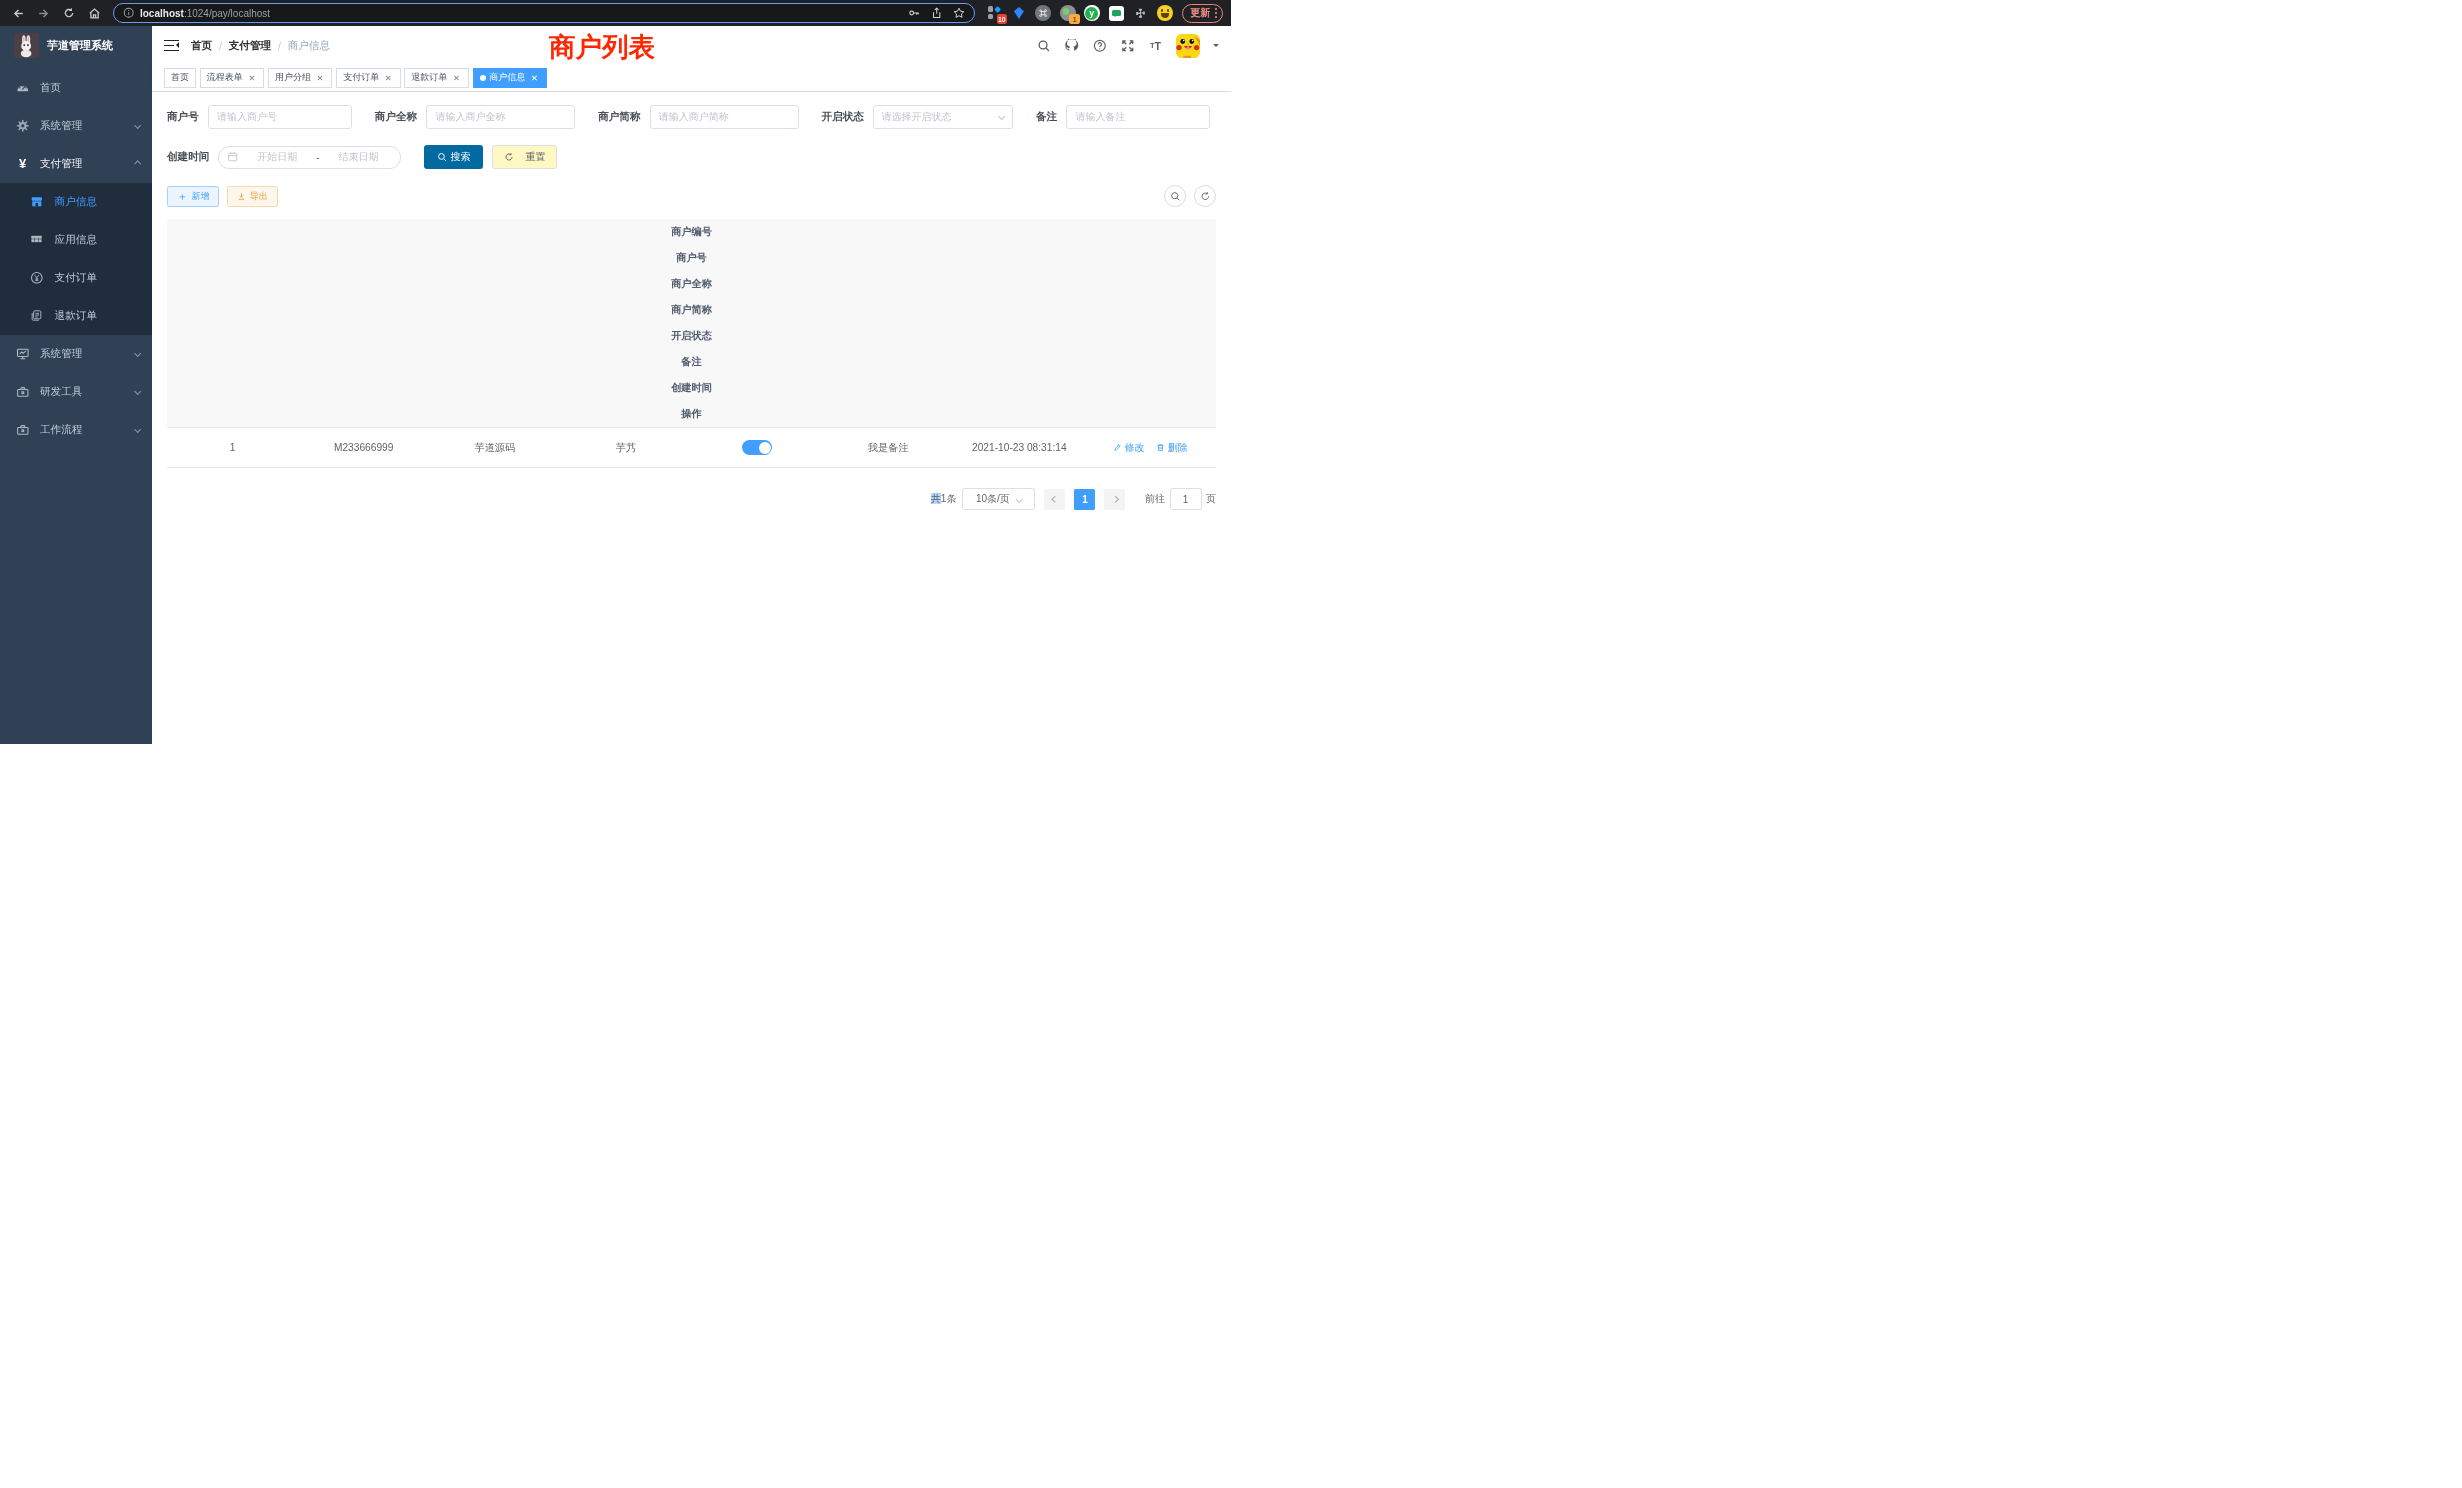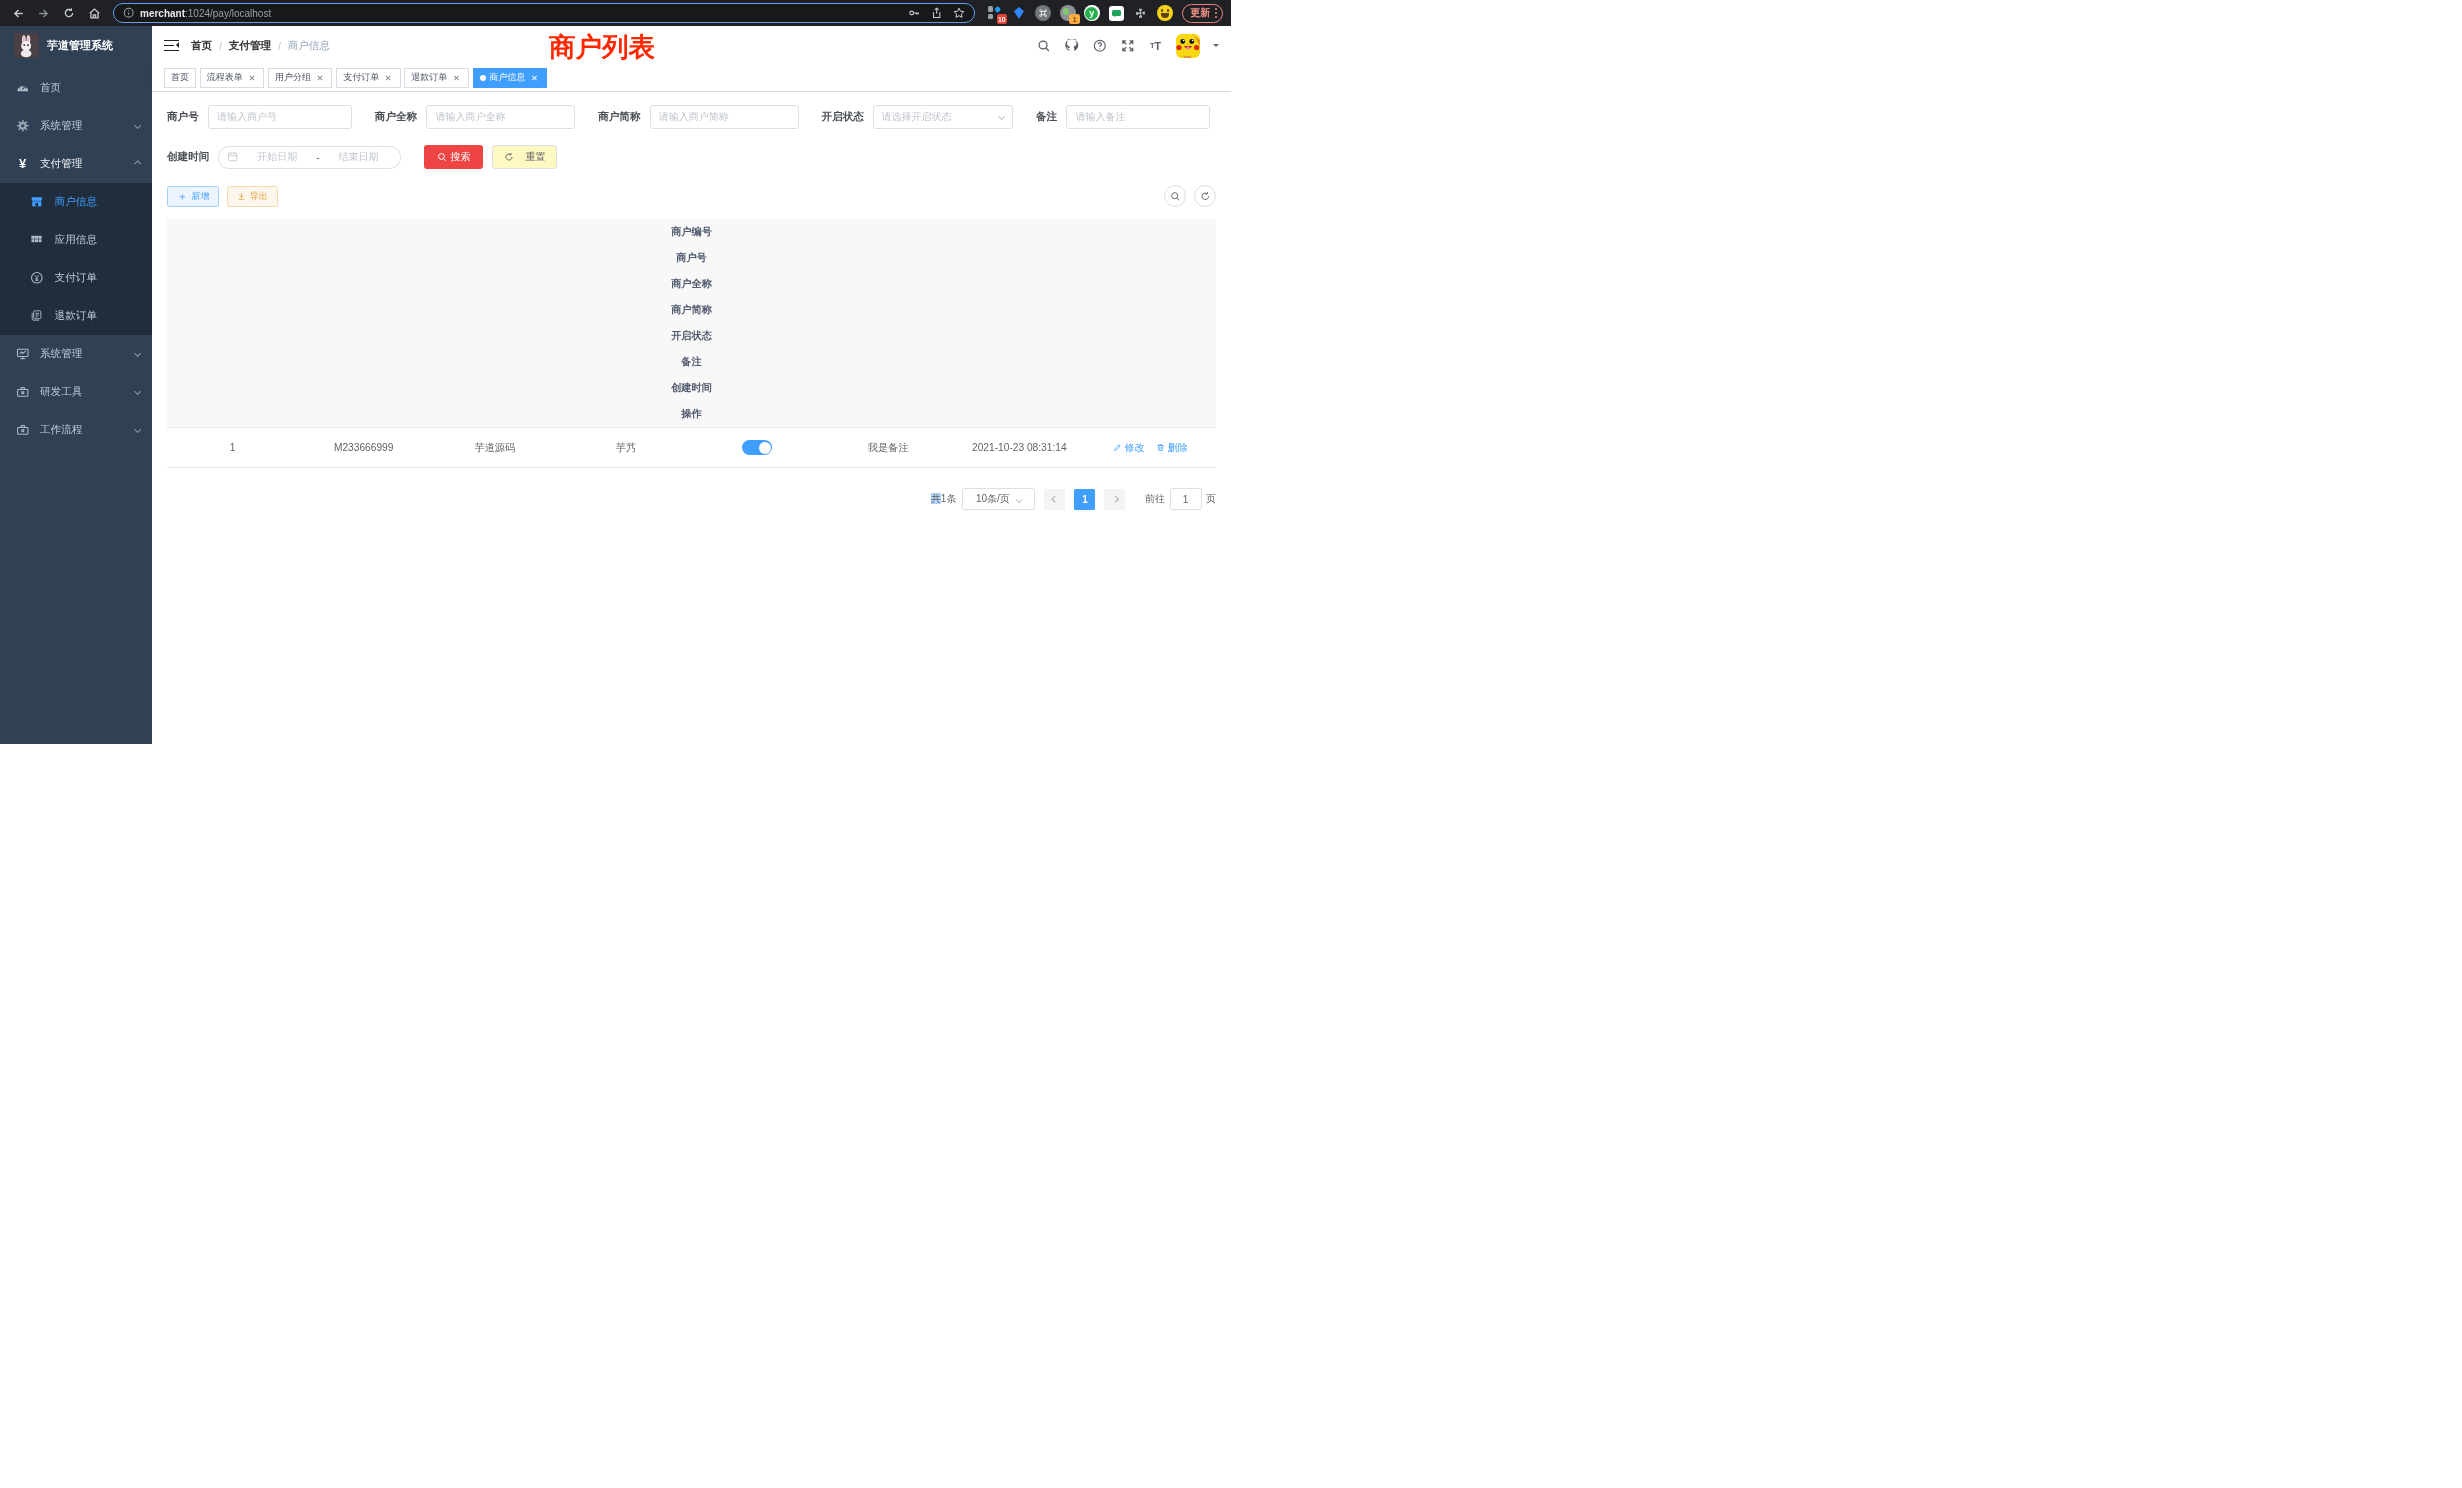--- a/index.html
+++ b/index.html
@@ -137,21 +137,21 @@
     width:140px; display:flex; align-items:center; color:#bfc4cc; font-size:10px;
     cursor:pointer; }
   .f-select .chev { border-color:#c0c4cc; margin-left:auto; }
   .date-range { height:23px; border:0.8px solid #dcdfe6; border-radius:11px; width:183px;
     display:flex; align-items:center; padding:0 7.6px; gap:4.5px; font-size:10px; cursor:text; }
   .date-range .ph { color:#bfc4cc; flex:1; text-align:center; }
   .date-range .dash { color:#606266; }
   .btn { height:23.5px; border-radius:3px; font-size:10px; display:inline-flex;
     align-items:center; justify-content:center; gap:3.8px; cursor:pointer; border:0.8px solid transparent;
     font-family:"Liberation Sans","DejaVu Sans",sans-serif; }
-  .btn-primary { background:#ef4444; color:#fff; padding:0 11.4px; }
+  .btn-primary { background:#0369a1; color:#fff; padding:0 11.4px; }
   .btn-plain { background:#fef9c3; border-color:#dcdfe6; color:#606266; padding:0 10.6px;gap:12px; }
   .toolbar { display:flex; align-items:center; margin-bottom:12px; }
   .btn-mini { height:20.5px; font-size:9px; border-radius:2.3px; padding:0 9px; }
   .btn-add { background:#ecf5ff; border:0.8px solid #a3d0fd; color:#409eff; margin-right:7.6px; }
   .btn-export { background:#fdf6ec; border:0.8px solid #f5dab1; color:#e6a23c; }
   .tool-right { margin-left:auto; display:flex; gap:7.6px; }
   .circle-btn { width:22px; height:22px; border-radius:50%; border:0.8px solid #dcdee2;
     background:#fff; color:#5f6368; display:flex; align-items:center; justify-content:center;
     cursor:pointer; }
 
@@ -220,21 +220,21 @@
     </span>
 
   <div class="url-pill">
     <span style="color:#9aa0a6">
       <svg width="11.4" height="11.4" viewBox="0 0 18 18" fill="none" stroke="currentColor" stroke-width="1.6">
           <circle cx="9" cy="9" r="7"></circle>
           <path d="M9 8.2v4"></path>
           <circle cx="9" cy="5.6" r=".9" fill="currentColor" stroke="none"></circle>
         </svg>
       </span>
-    <span class="url-text"><b>merchant</b><span>:1024/pay/localhost</span></span>
+    <span class="url-text"><b>localhost</b><span>:1024/pay/localhost</span></span>
     <span class="pill-right">
       <span>
         <svg width="12" height="12" viewBox="0 0 18 18" fill="none" stroke="currentColor" stroke-width="1.6">
             <circle cx="5.5" cy="9" r="2.8"></circle>
             <path d="M8.3 9H16"></path>
             <path d="M13.2 9v2.6M15.5 9v1.8"></path>
           </svg>
         </span>
       <span>
         <svg width="11.4" height="12" viewBox="0 0 18 18" fill="none" stroke="currentColor" stroke-width="1.6">

